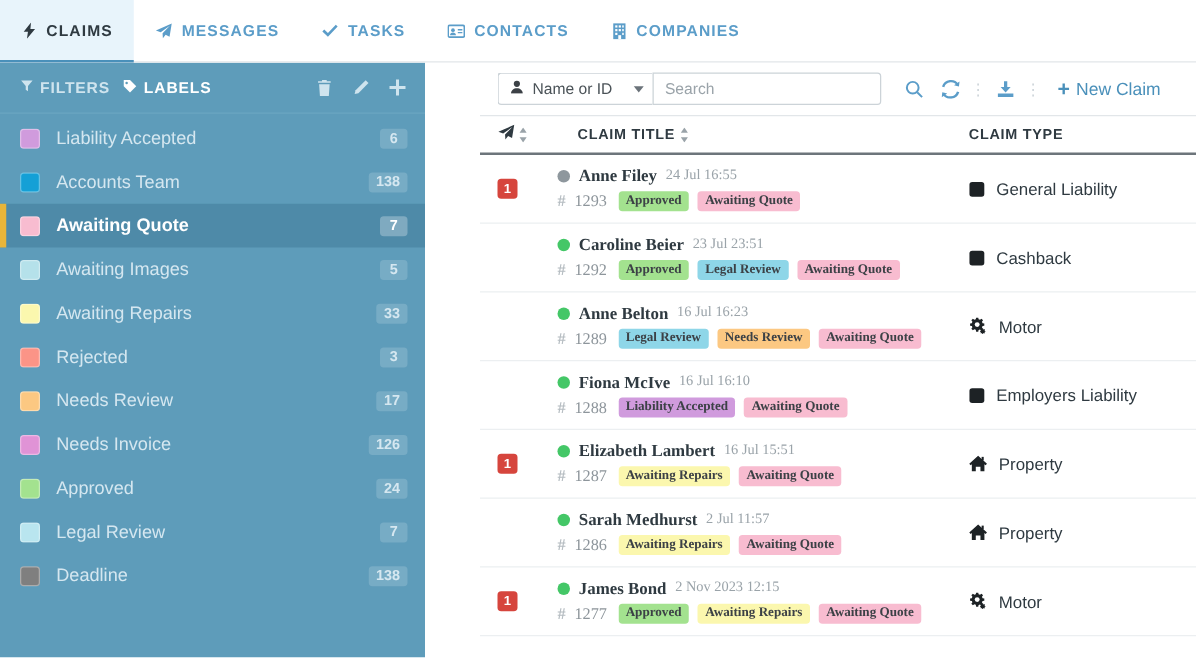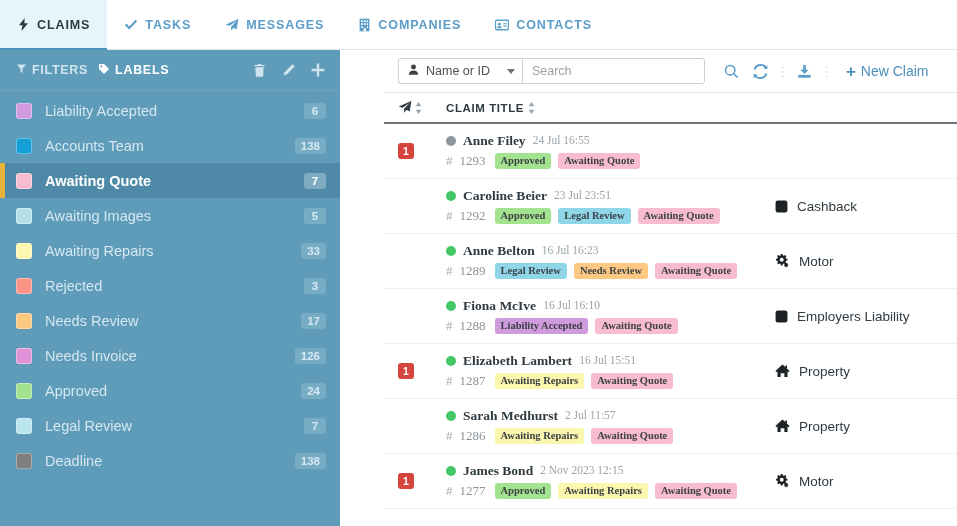--- a/index.html
+++ b/index.html
@@ -107,21 +107,21 @@
   .dotsep { color: #cfd6db; font-size: 13px; line-height: 1; letter-spacing: 0; padding: 0 1px; }
   .newclaim {
     margin-left: 12px; display: flex; align-items: center; gap: 5px;
     color: #4a90ba; font-size: 14px; cursor: pointer; white-space: nowrap;
   }
   .newclaim .plus { font-size: 17px; line-height: 1; font-weight: bold; }
 
   .thead {
     height: 31px; flex: 0 0 31px; display: flex; align-items: center;
     border-bottom: 2px solid #6d757b; font-size: 11.5px; font-weight: bold;
-    letter-spacing: .6px; color: #2f3a41; padding-left: 14px;
+    letter-spacing: .6px; color: #2f3a41; padding-left: 14px; gap: 16px;
   }
   .th-flag { width: 48px; display: flex; align-items: center; gap: 3px; cursor: pointer; }
   .th-title { flex: 1; display: flex; align-items: center; gap: 4px; cursor: pointer; }
   .th-type { width: 182px; flex: 0 0 182px; }
   .sortic { display: inline-flex; flex-direction: column; line-height: 0; color: #9aa3a9; }
 
   .rows { flex: 1; overflow: hidden; }
   .row {
     height: 55px; display: flex; align-items: center;
     border-bottom: 1px solid #eceff1; padding-left: 14px; cursor: pointer;
@@ -158,63 +158,63 @@
           <span class="nicon">
             <svg width="13" height="13" viewBox="0 0 16 16">
               <path d="M9.6 0L2.4 9h4.2l-1 7 8-9.6H9z" fill="currentColor"></path>
             </svg>
           </span>
           <span>CLAIMS</span>
         </div>
         <div class="navitem">
           <span class="nicon">
             <svg width="14" height="14" viewBox="0 0 16 16">
-              <path d="M1 8.2l1.7-1.8 3.4 3.3L13.3 2 15 3.7 6.1 13z" fill="currentColor"></path>
+              <path d="M15.3 1L.8 7.3l4.4 1.6L13.6 3 6.9 9.9l.3 4.6 2.5-3.3 3.6 1.8z" fill="currentColor"></path>
             </svg>
           </span>
-          <span>TASKS</span>
+          <span>MESSAGES</span>
         </div>
         <div class="navitem">
           <span class="nicon">
             <svg width="14" height="14" viewBox="0 0 16 16">
-              <path d="M15.3 1L.8 7.3l4.4 1.6L13.6 3 6.9 9.9l.3 4.6 2.5-3.3 3.6 1.8z" fill="currentColor"></path>
+              <path d="M1 8.2l1.7-1.8 3.4 3.3L13.3 2 15 3.7 6.1 13z" fill="currentColor"></path>
             </svg>
           </span>
-          <span>MESSAGES</span>
+          <span>TASKS</span>
+        </div>
+        <div class="navitem">
+          <span class="nicon">
+            <svg width="14" height="14" viewBox="0 0 16 16">
+              <rect x=".6" y="2.6" width="14.8" height="10.8" rx="1.4" fill="none" stroke="currentColor" stroke-width="1.5"></rect>
+              <circle cx="5" cy="7" r="1.7" fill="currentColor"></circle>
+              <path d="M2.3 11.6c0-1.6 1.2-2.4 2.7-2.4s2.7.8 2.7 2.4z" fill="currentColor"></path>
+              <path d="M9.4 6h4.2v1.2H9.4zm0 2.6h4.2v1.2H9.4z" fill="currentColor"></path>
+            </svg>
+          </span>
+          <span>CONTACTS</span>
         </div>
         <div class="navitem">
           <span class="nicon">
             <svg width="13" height="14" viewBox="0 0 14 16">
               <rect x="1.4" y=".8" width="11.2" height="14.4" fill="currentColor"></rect>
               <g fill="#fff">
                 <rect x="3.2" y="2.6" width="2" height="2"></rect>
                 <rect x="6.4" y="2.6" width="2" height="2"></rect>
                 <rect x="9.6" y="2.6" width="1.4" height="2"></rect>
                 <rect x="3.2" y="6" width="2" height="2"></rect>
                 <rect x="6.4" y="6" width="2" height="2"></rect>
                 <rect x="9.6" y="6" width="1.4" height="2"></rect>
                 <rect x="3.2" y="9.4" width="2" height="2"></rect>
                 <rect x="9.6" y="9.4" width="1.4" height="2"></rect>
                 <rect x="6" y="11.6" width="2.6" height="3.6"></rect>
               </g>
             </svg>
           </span>
           <span>COMPANIES</span>
         </div>
-        <div class="navitem">
-          <span class="nicon">
-            <svg width="14" height="14" viewBox="0 0 16 16">
-              <rect x=".6" y="2.6" width="14.8" height="10.8" rx="1.4" fill="none" stroke="currentColor" stroke-width="1.5"></rect>
-              <circle cx="5" cy="7" r="1.7" fill="currentColor"></circle>
-              <path d="M2.3 11.6c0-1.6 1.2-2.4 2.7-2.4s2.7.8 2.7 2.4z" fill="currentColor"></path>
-              <path d="M9.4 6h4.2v1.2H9.4zm0 2.6h4.2v1.2H9.4z" fill="currentColor"></path>
-            </svg>
-          </span>
-          <span>CONTACTS</span>
-        </div>
       </div>
   </div>
 
   <div class="body">
 
     <div class="sidebar">
       <div class="sb-head">
         <div class="sb-tab">
           <span>
             <svg width="11" height="11" viewBox="0 0 12 12">
@@ -367,39 +367,48 @@
         </div>
         <div class="th-title">
           <span>CLAIM TITLE</span>
           <span class="sortic">
             <svg width="7" height="12" viewBox="0 0 8 14">
                 <path d="M4 0l3.3 5H.7z" fill="#9aa3a9"></path>
                 <path d="M4 14L.7 9h6.6z" fill="#9aa3a9"></path>
               </svg>
           </span>
         </div>
+        <div class="th-type">CLAIM TYPE</div>
       </div>
 
       <div class="rows" id="rows">
           <div class="row">
             <div class="cell-flag">
               <span class="badge">1</span>
             </div>
             <div class="cell-title">
               <div class="t1">
                 <span class="dot" style="background:#8e979d"></span>
                 <span class="cname">Anne Filey</span>
                 <span class="cdate">24 Jul 16:55</span>
               </div>
               <div class="t2">
                 <span class="hash">#</span>
                 <span class="cid">1293</span>
                 <span class="tag" style="background:#a3e28f">Approved</span>
                 <span class="tag" style="background:#f8bcd0">Awaiting Quote</span>
               </div>
+            </div>
+            <div class="cell-type">
+              <span class="tyicon">
+                <svg width="13" height="13" viewBox="0 0 14 14">
+                  <rect x=".6" y=".6" width="12.8" height="12.8" rx="2.4" fill="currentColor"></rect>
+                </svg>
+              </span>
+              <span class="tyname">General Liability</span>
             </div>
           </div>
           <div class="row">
             <div class="cell-flag"></div>
             <div class="cell-title">
               <div class="t1">
                 <span class="dot" style="background:#44c767"></span>
                 <span class="cname">Caroline Beier</span>
                 <span class="cdate">23 Jul 23:51</span>
               </div>

